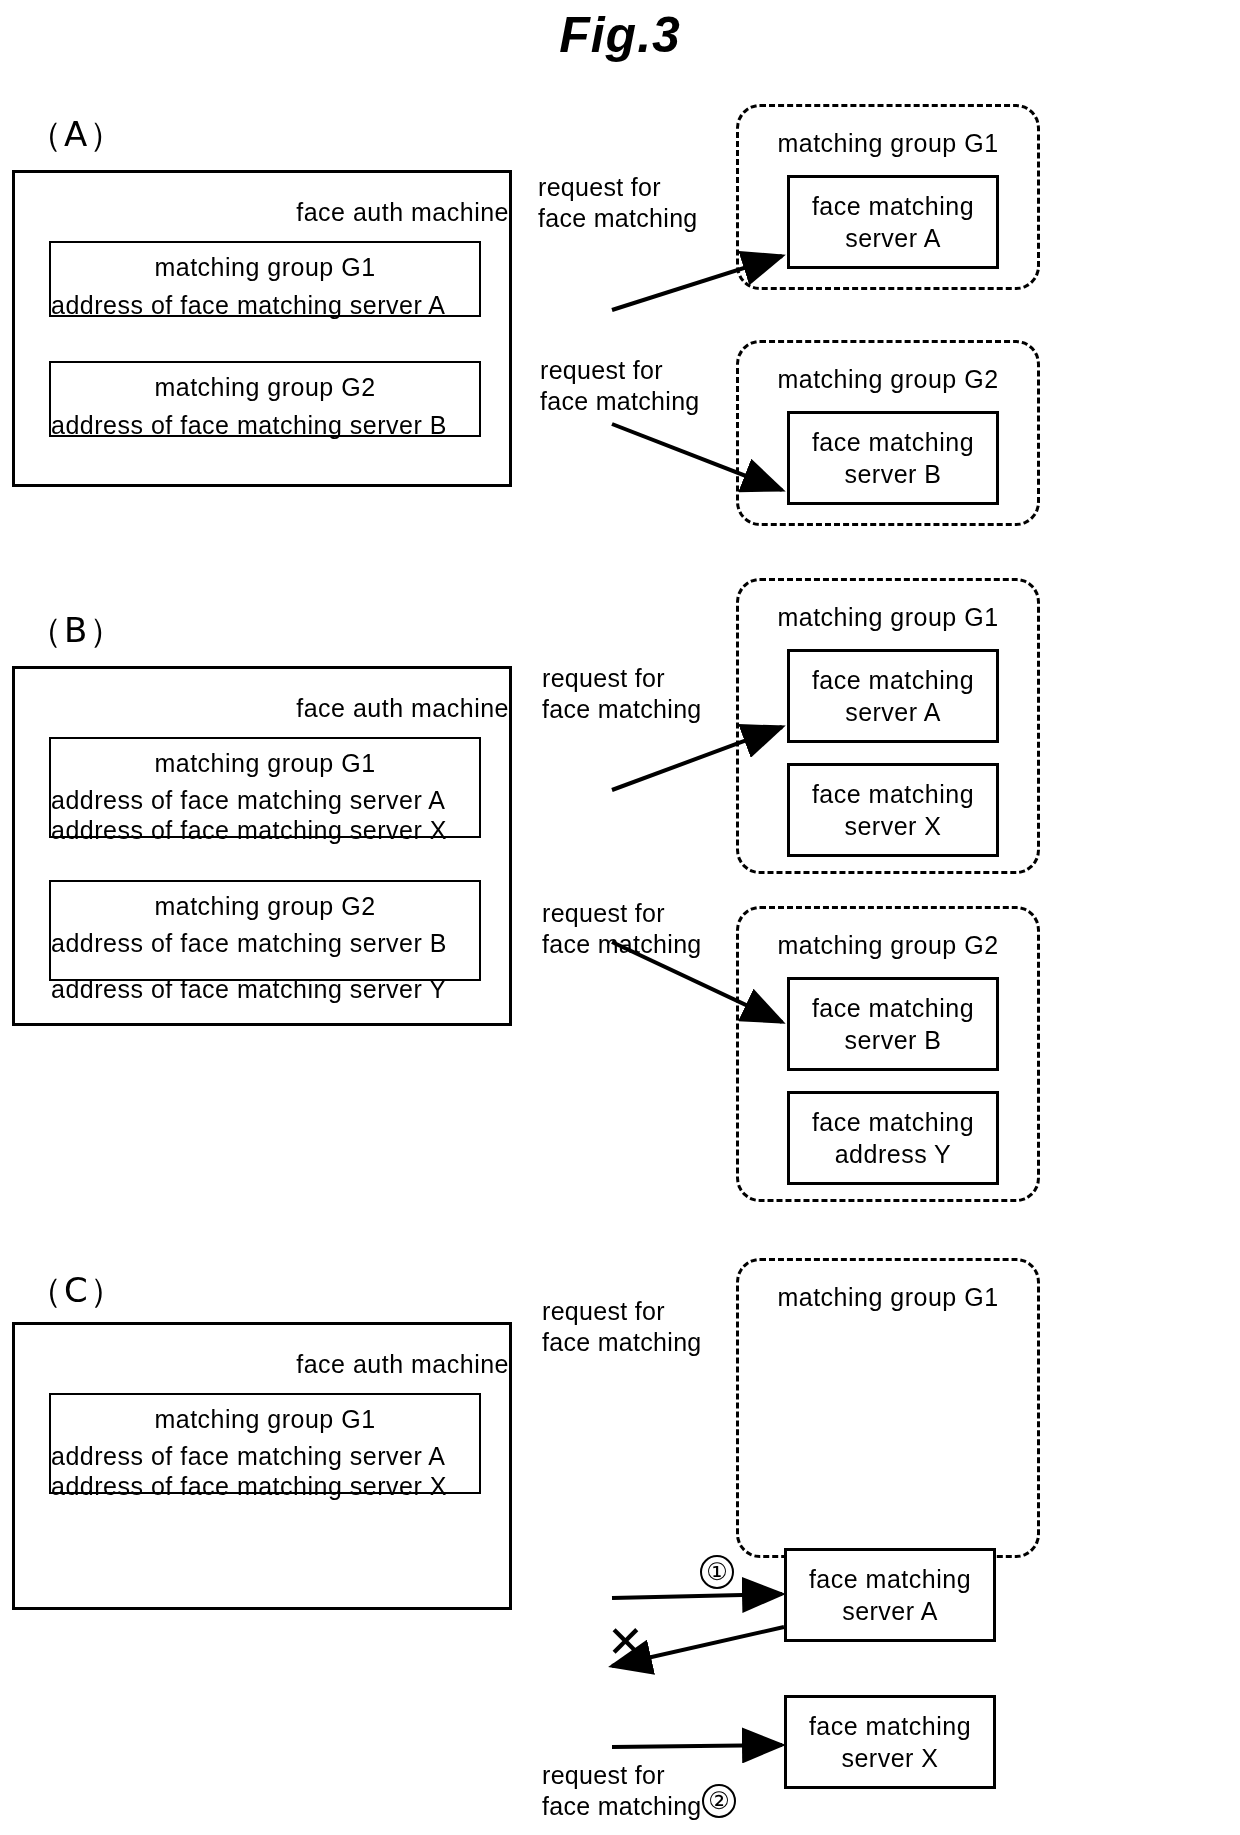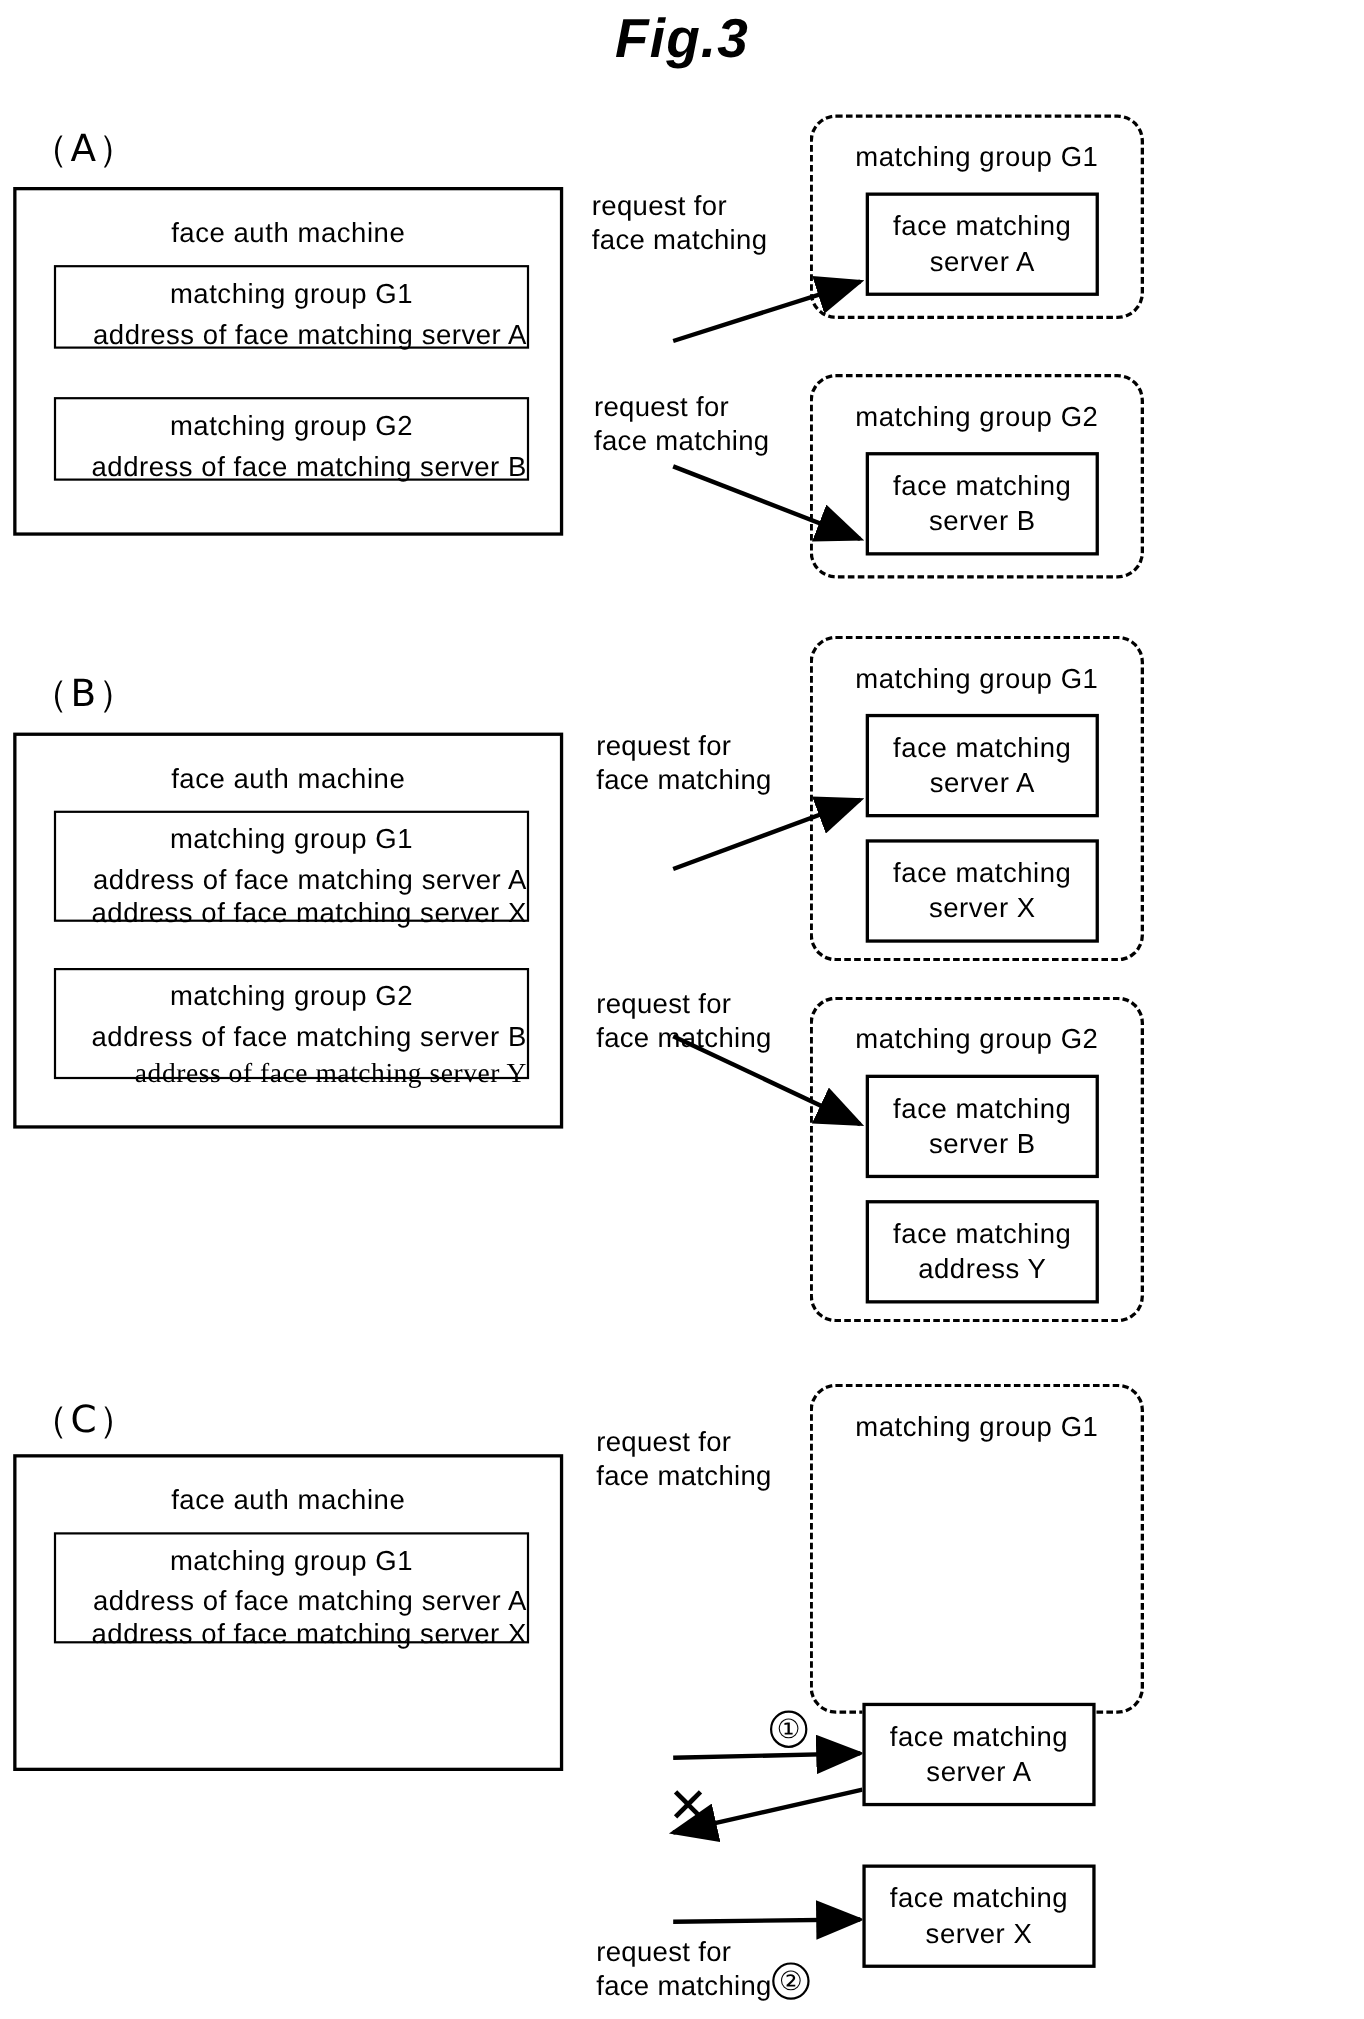--- a/index.html
+++ b/index.html
@@ -36,37 +36,37 @@
   .auth-box {
     position: absolute;
     border: 3px solid #000;
     background: #fff;
     box-sizing: border-box;
   }
   .auth-title {
     position: absolute;
     left: 0;
     width: 100%;
-    text-align: center;
+    text-align: right;
     font-size: 25px;
     letter-spacing: 0.5px;
   }
   .group-box {
     position: absolute;
     border: 2px solid #000;
     box-sizing: border-box;
     background: #fff;
   }
   .group-title {
     text-align: center;
     font-size: 25px;
     letter-spacing: 0.5px;
   }
   .group-addr {
-    text-align: right;
+    text-align: left;
     font-size: 25px;
     letter-spacing: 0.5px;
     white-space: nowrap;
   }
   
   .mgroup {
     position: absolute;
     border: 3px dashed #000;
     border-radius: 24px;
     box-sizing: border-box;
@@ -198,21 +198,21 @@
 <div class="auth-box" style="left:12px; top:666px; width:500px; height:360px;">
   <div class="auth-title" style="top:25px;">face auth machine</div>
   <div class="group-box" style="left:34px; top:68px; width:432px; height:101px;">
     <div class="group-title" style="margin-top:10px;">matching group G1</div>
     <div class="group-addr" style="margin-top:8px;">address of face matching server A</div>
     <div class="group-addr" style="margin-top:1px;">address of face matching server X</div>
   </div>
   <div class="group-box" style="left:34px; top:211px; width:432px; height:101px;">
     <div class="group-title" style="margin-top:10px;">matching group G2</div>
     <div class="group-addr" style="margin-top:8px;">address of face matching server B</div>
-    <div class="group-addr" style="margin-top:5px;font-family:Liberation Serif, serif;">address of face matching server Y</div>
+    <div class="group-addr" style="margin-top:17px;">address of face matching server Y</div>
   </div>
 </div>
 
 <div class="arrow-caption" style="left:542px; top:663px;">
   <span>request for</span>
   <span class="l2">face matching</span>
 </div>
 <div class="arrow-caption" style="left:542px; top:898px;">
   <span>request for</span>
   <span class="l2">face matching</span>

